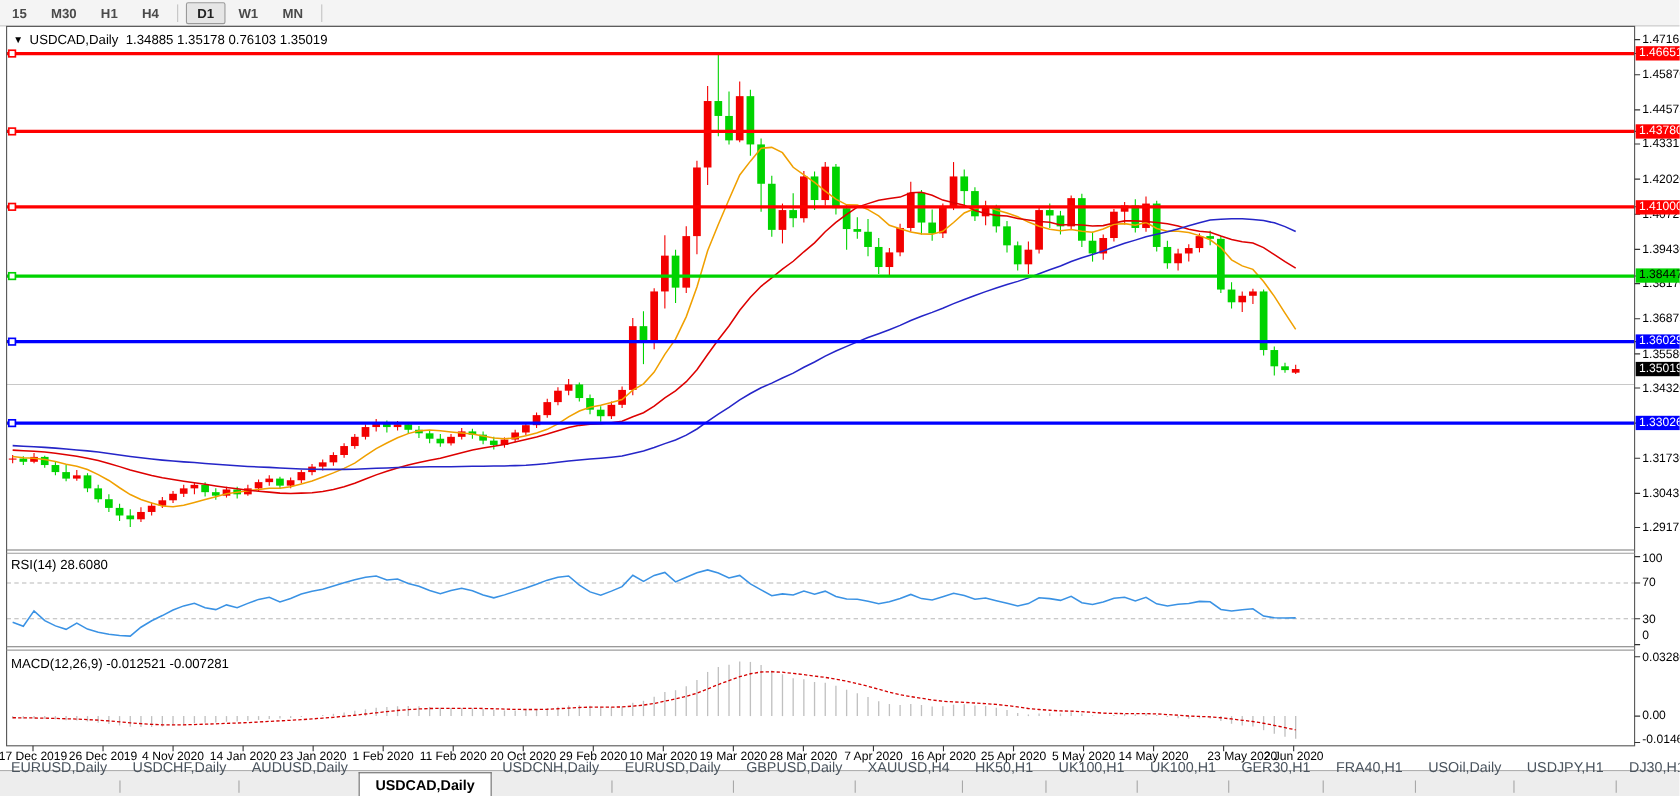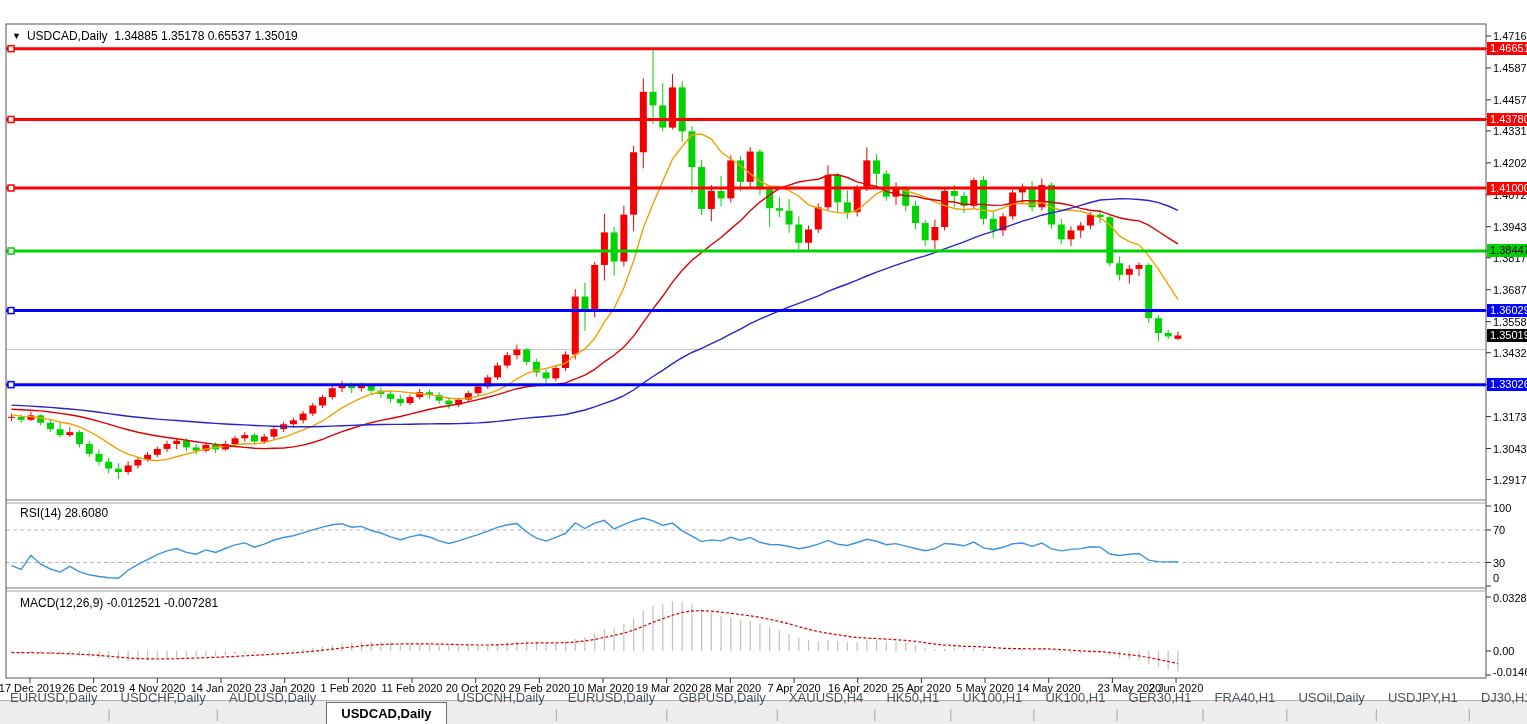--- a/index.html
+++ b/index.html
@@ -13,34 +13,45 @@
   .tf-sep{width:1px;height:16px;background:#c4c4c4;margin:0 6px;}
   
   #chart-title{position:absolute;left:12px;top:29px;font-size:12px;color:#000;white-space:pre;z-index:30;}
   #chart-title .tri{font-size:9px;margin-right:6px;position:relative;top:-1px;}
   
   #chart-svg{position:absolute;left:0;top:0;z-index:10;}
   
   .ytick{position:absolute;left:1493px;width:40px;height:12px;font-size:11px;color:#000;z-index:20;}
   .badge{position:absolute;left:1487px;height:13px;line-height:13px;font-size:11px;padding:0 3px;z-index:25;}
   .xdate{position:absolute;top:682px;width:92px;margin-left:-46px;text-align:center;font-size:11px;color:#000;z-index:20;}
-  .pane-label{position:absolute;font-size:12px;color:#000;z-index:30;margin-left:10px;}
+  .pane-label{position:absolute;font-size:12px;color:#000;z-index:30;}
   
   #tabbar{position:absolute;left:0;top:700px;width:1527px;height:24px;background:#ededed;
     border-top:1px solid #b0b0b0;display:flex;align-items:flex-end;z-index:40;}
   .tab{font-size:13px;color:#4a545e;padding:3px 10px 20px 10px;white-space:nowrap;cursor:default;}
   .tab.active{background:#fff;color:#000;font-weight:600;border:1px solid #6a6a6a;border-bottom:none;padding:3px 14px 5px 14px;position:relative;top:1px;}
   .tab-sep{color:#a8a8a8;font-size:12px;padding:3px 0 4px 0;}
 </style>
 </head>
 <body>
 
 <div id="app">
-
-  <div id="chart-title"><span class="tri">▼</span><span>USDCAD,Daily  1.34885 1.35178 0.65537 1.35019</span></div>
+  <div id="toolbar">
+      <div class="tf-btn">15</div>
+      <div class="tf-btn">M30</div>
+      <div class="tf-btn">H1</div>
+      <div class="tf-btn">H4</div>
+      <div class="tf-sep"></div>
+      <div class="tf-btn active">D1</div>
+      <div class="tf-btn">W1</div>
+      <div class="tf-btn">MN</div>
+      <div class="tf-sep"></div>
+    </div>
+
+  <div id="chart-title"><span class="tri">▼</span><span>USDCAD,Daily  1.34885 1.35178 0.76103 1.35019</span></div>
 
   <div class="pane-label" style="left:10px;top:506px;">RSI(14) 28.6080</div>
   <div class="pane-label" style="left:10px;top:596px;text-align:center;">MACD(12,26,9) -0.012521 -0.007281</div>
 
   <svg id="chart-svg" width="1527" height="724">
       <line x1="6" y1="349.52829349638665" x2="1486" y2="349.52829349638665" stroke="#c8c8c8" stroke-width="1"></line>
       <g>
         <line x1="11.5" y1="413.6394663702055" x2="11.5" y2="421.03690939410797" stroke="#f20000" stroke-width="1"></line>
         <rect x="8" y="416.84502501389665" width="7" height="1" fill="#f20000"></rect>
         <line x1="21.22" y1="414.87237354085573" x2="21.22" y2="422.7629794330183" stroke="#00d300" stroke-width="1"></line>

